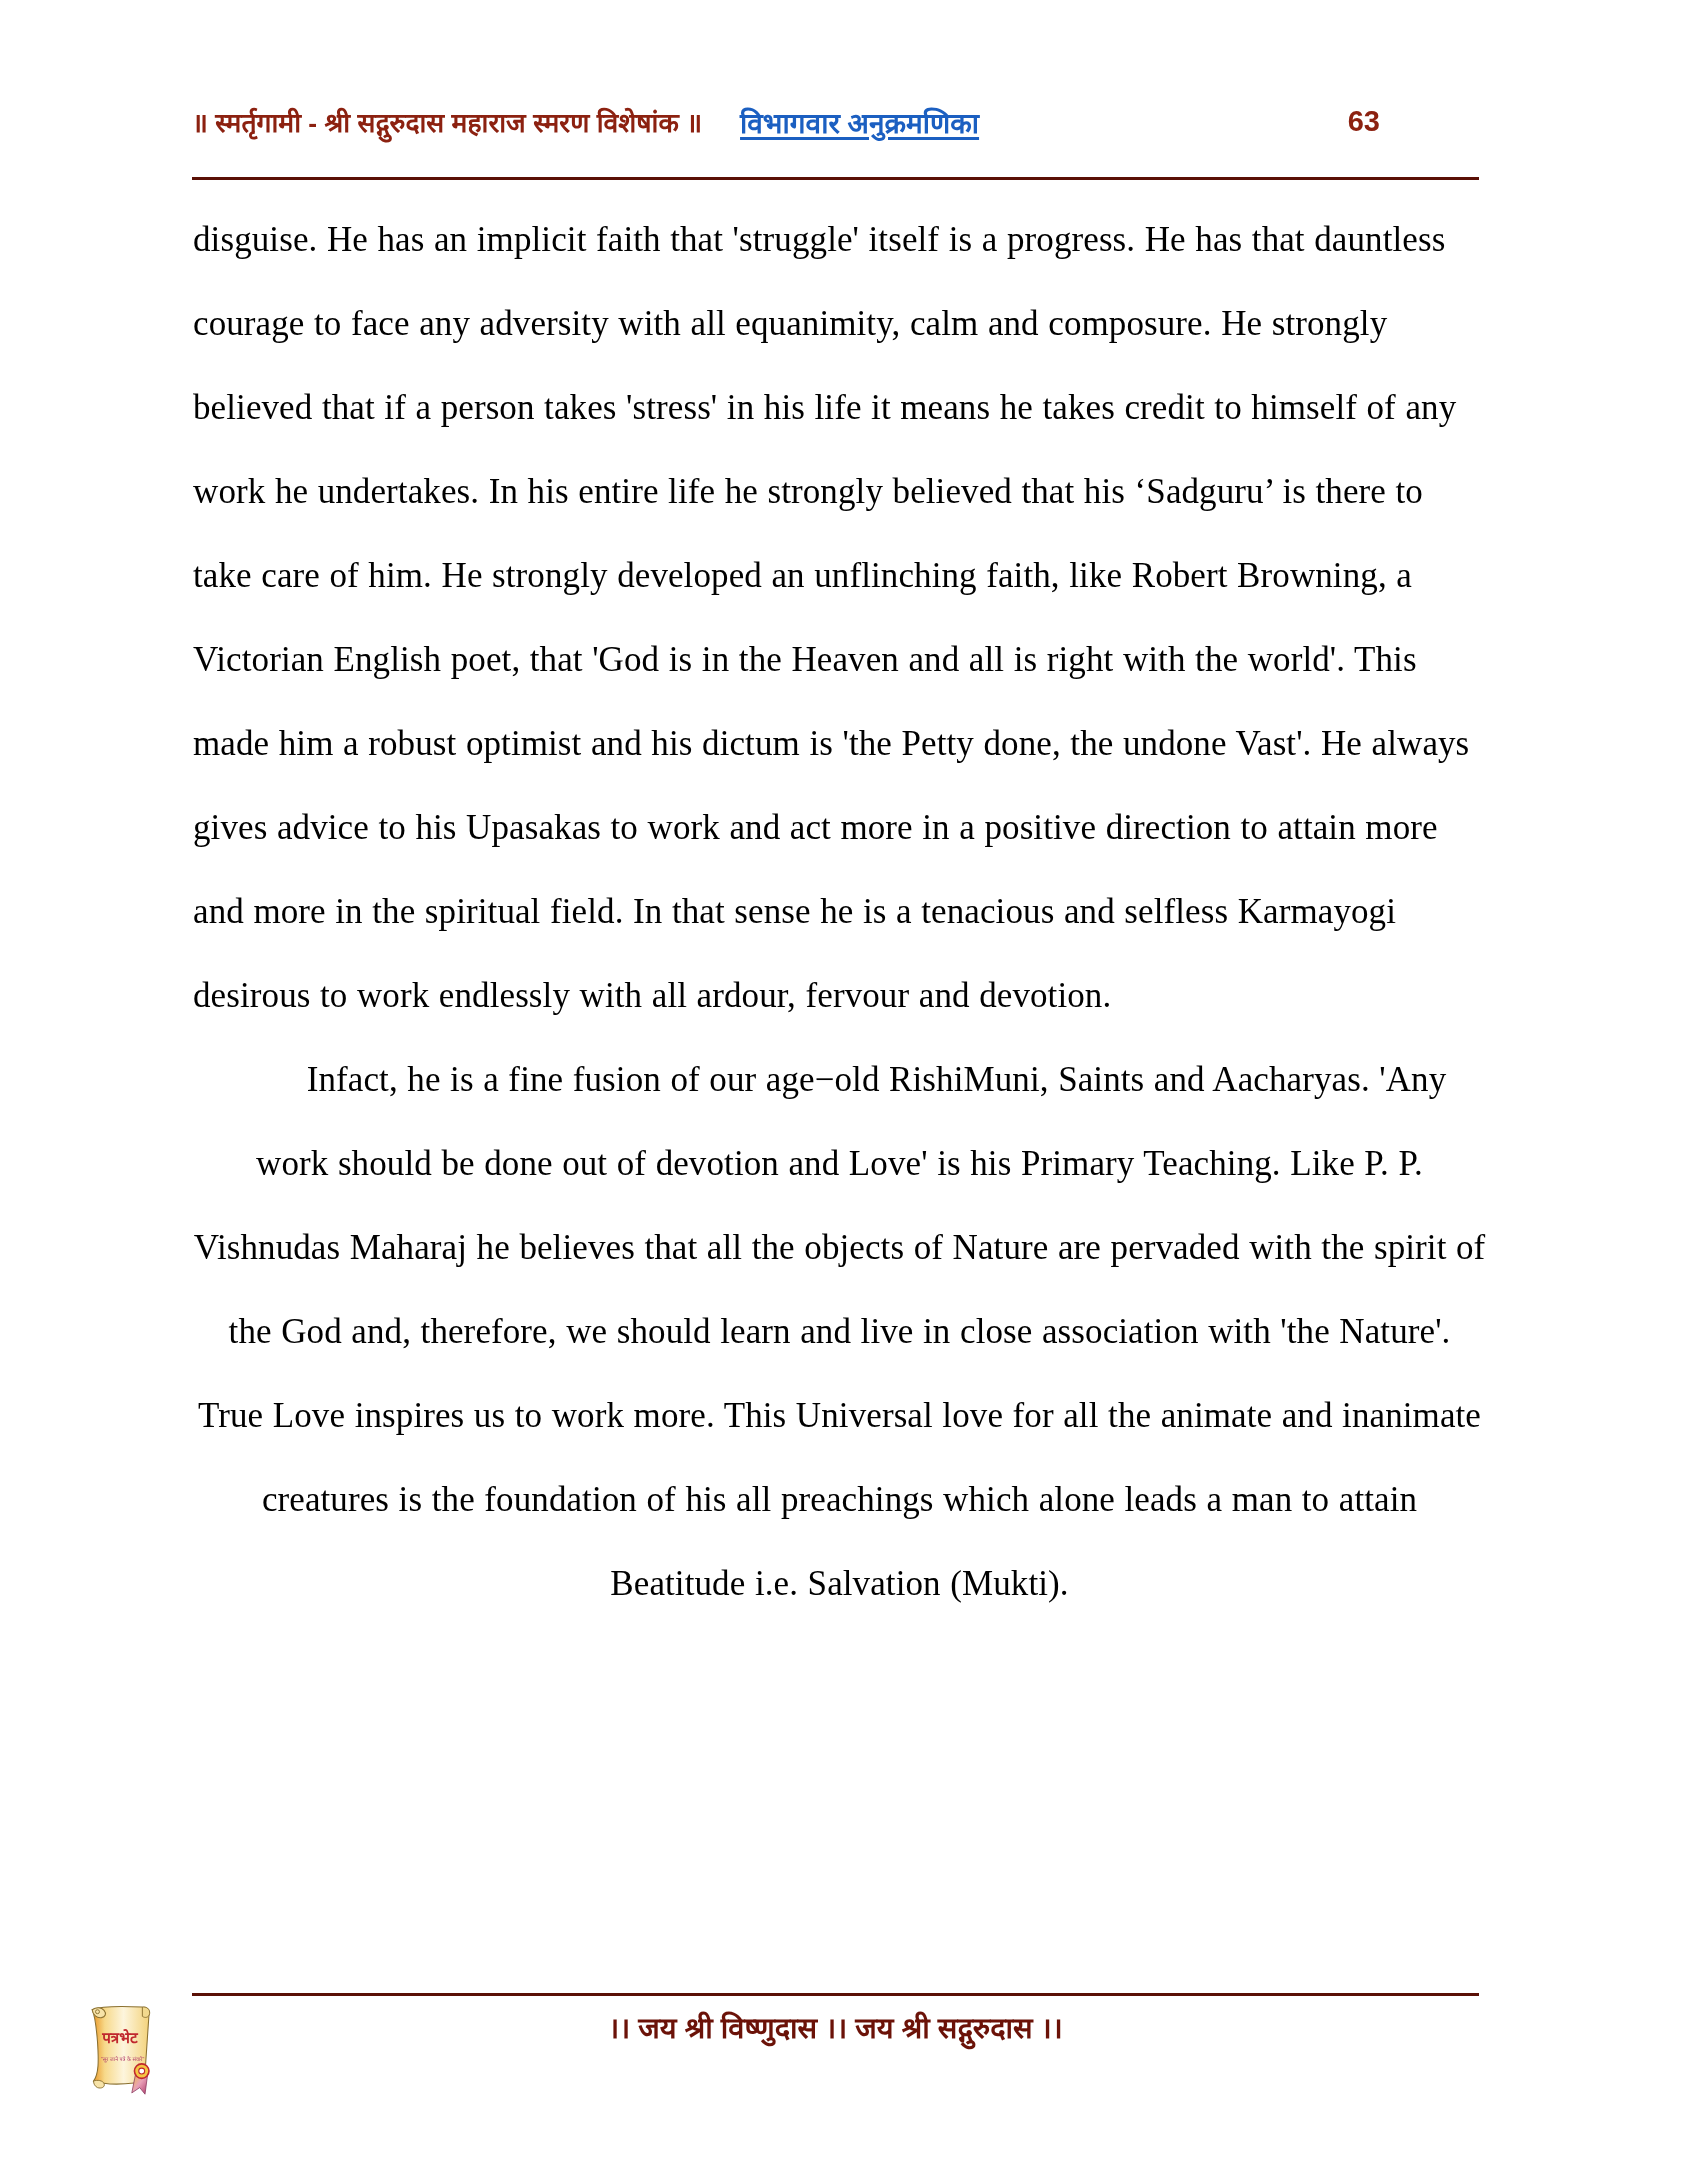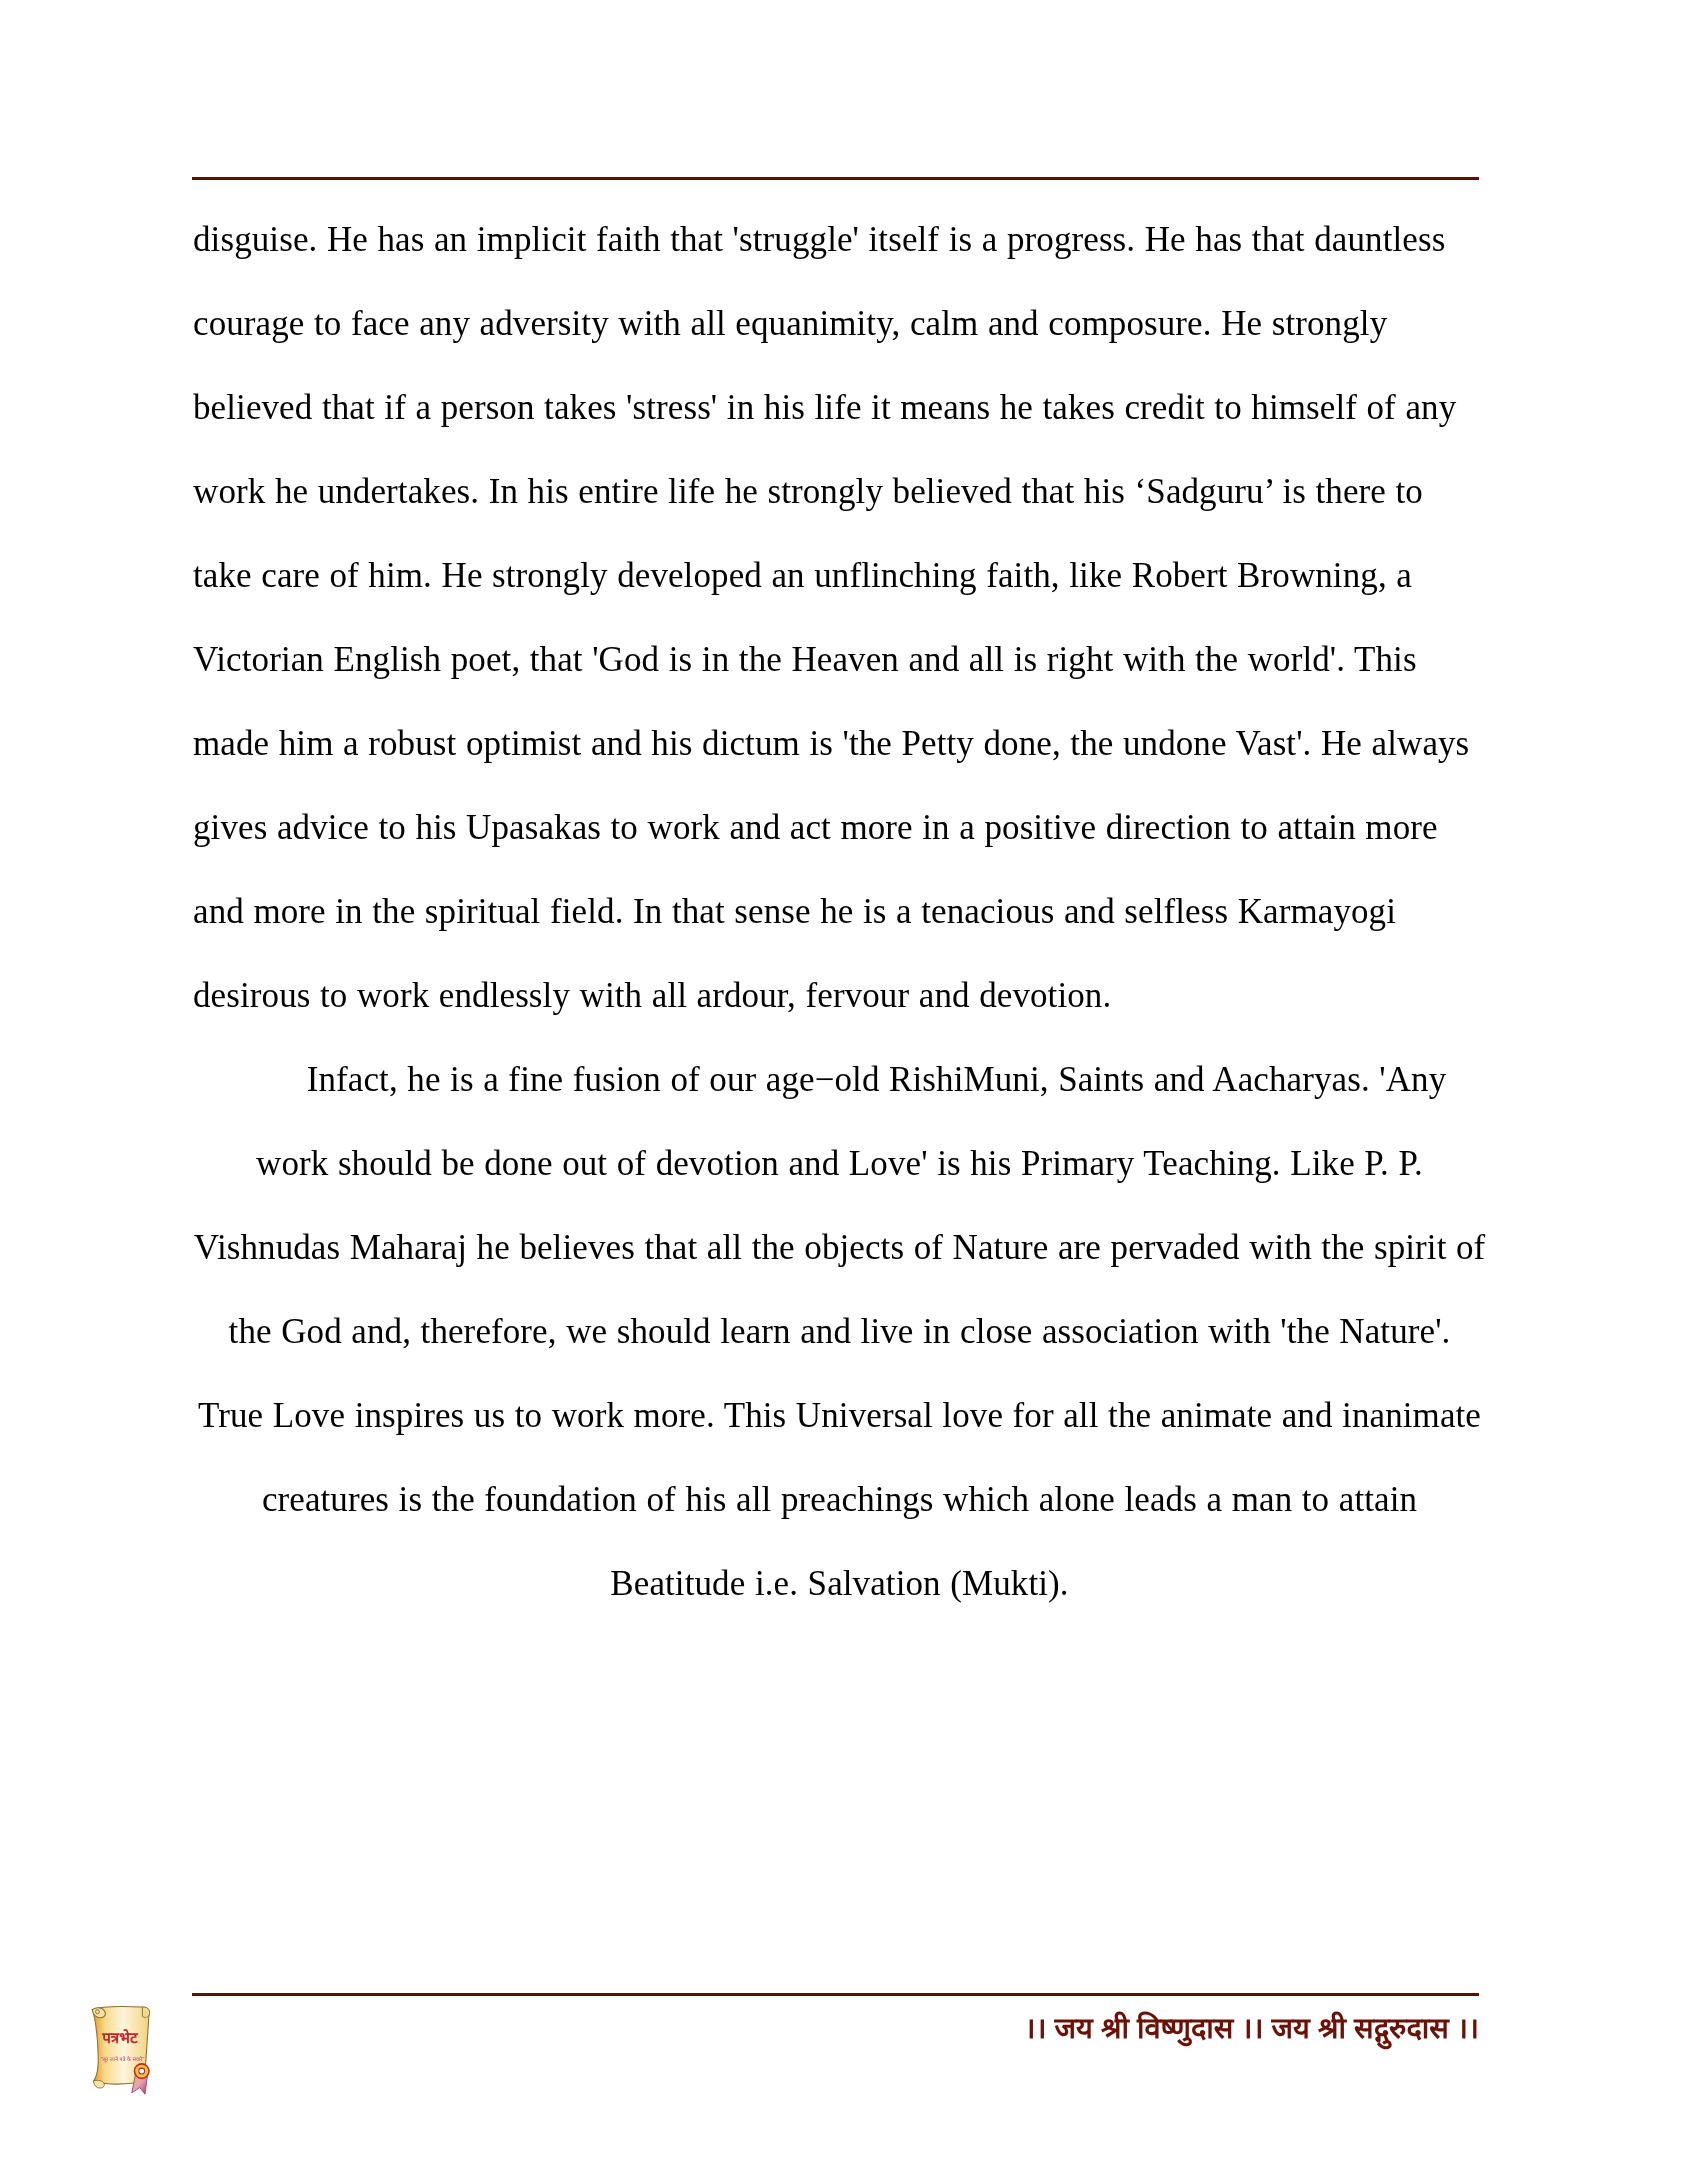--- a/index.html
+++ b/index.html
@@ -106,21 +106,21 @@
     top: 1993px;
     width: 1287px;
     height: 3.3px;
     background: #5a1006;
   }
   .footer-text {
     position: absolute;
     left: 192px;
     top: 2007px;
     width: 1287px;
-    text-align: right;
+    text-align: center;
     font-family: "Liberation Sans", "DejaVu Sans", sans-serif;
     font-size: 29px;
     font-weight: bold;
     color: #6b1208;
     white-space: nowrap;
   }
 
   
   .logo {
     position: absolute;
@@ -129,20 +129,25 @@
     width: 99px;
     height: 106px;
   }
   .logo svg { display: block; }
 </style>
 </head>
 <body>
 
 <div class="page">
 
+  <div class="header">
+    <span class="header-title">॥ स्मर्तृगामी - श्री सद्गुरुदास महाराज स्मरण विशेषांक ॥</span>
+    <span class="header-link">विभागवार अनुक्रमणिका</span>
+    <span class="header-pageno">63</span>
+  </div>
 
   <div class="rule-top"></div>
 
   <div class="content">
     <p class="para">disguise. He has an implicit faith that 'struggle' itself is a progress. He has that dauntless courage to face any adversity with all equanimity, calm and composure. He strongly believed that if a person takes 'stress' in his life it means he takes credit to himself of any work he undertakes. In his entire life he strongly believed that his ‘Sadguru’ is there to take care of him. He strongly developed an unflinching faith, like Robert Browning, a Victorian English poet, that 'God is in the Heaven and all is right with the world'. This made him a robust optimist and his dictum is 'the Petty done, the undone Vast'. He always gives advice to his Upasakas to work and act more in a positive direction to attain more and more in the spiritual field. In that sense he is a tenacious and selfless Karmayogi desirous to work endlessly with all ardour, fervour and devotion.</p>
     <p class="para"><span class="indent"></span><span>Infact, he is a fine fusion of our age−old RishiMuni, Saints and Aacharyas. 'Any work should be done out of devotion and Love' is his Primary Teaching. Like P. P. Vishnudas Maharaj he believes that all the objects of Nature are pervaded with the spirit of the God and, therefore, we should learn and live in close association with 'the Nature'. True Love inspires us to work more. This Universal love for all the animate and inanimate creatures is the foundation of his all preachings which alone leads a man to attain Beatitude i.e. Salvation (Mukti).</span></p>
   </div>
 
   <div class="rule-bottom"></div>
   <div class="footer-text">।। जय श्री विष्णुदास ।। जय श्री सद्गुरुदास ।।</div>

